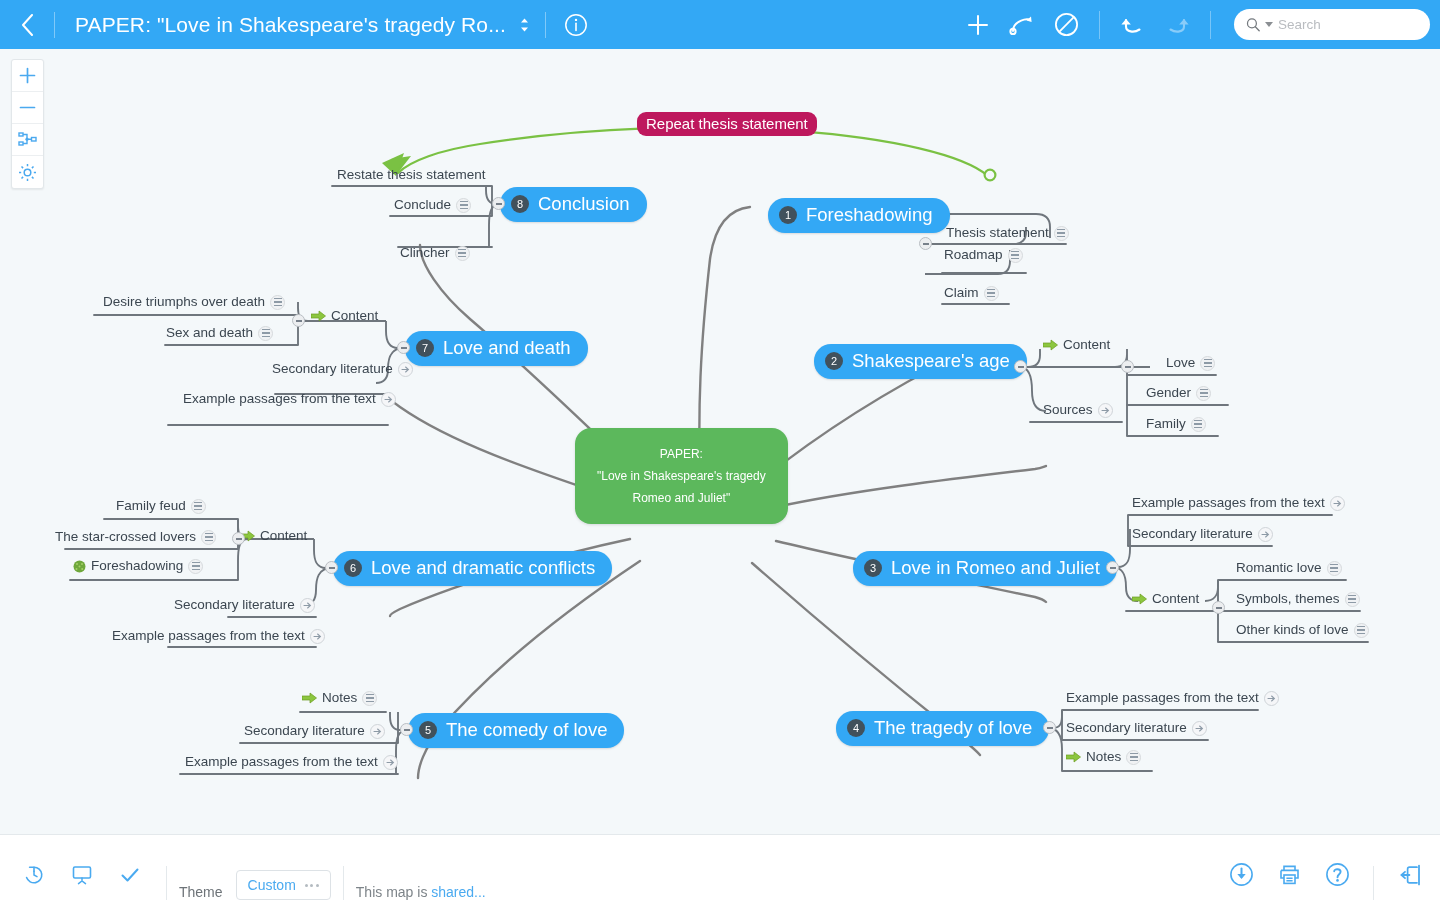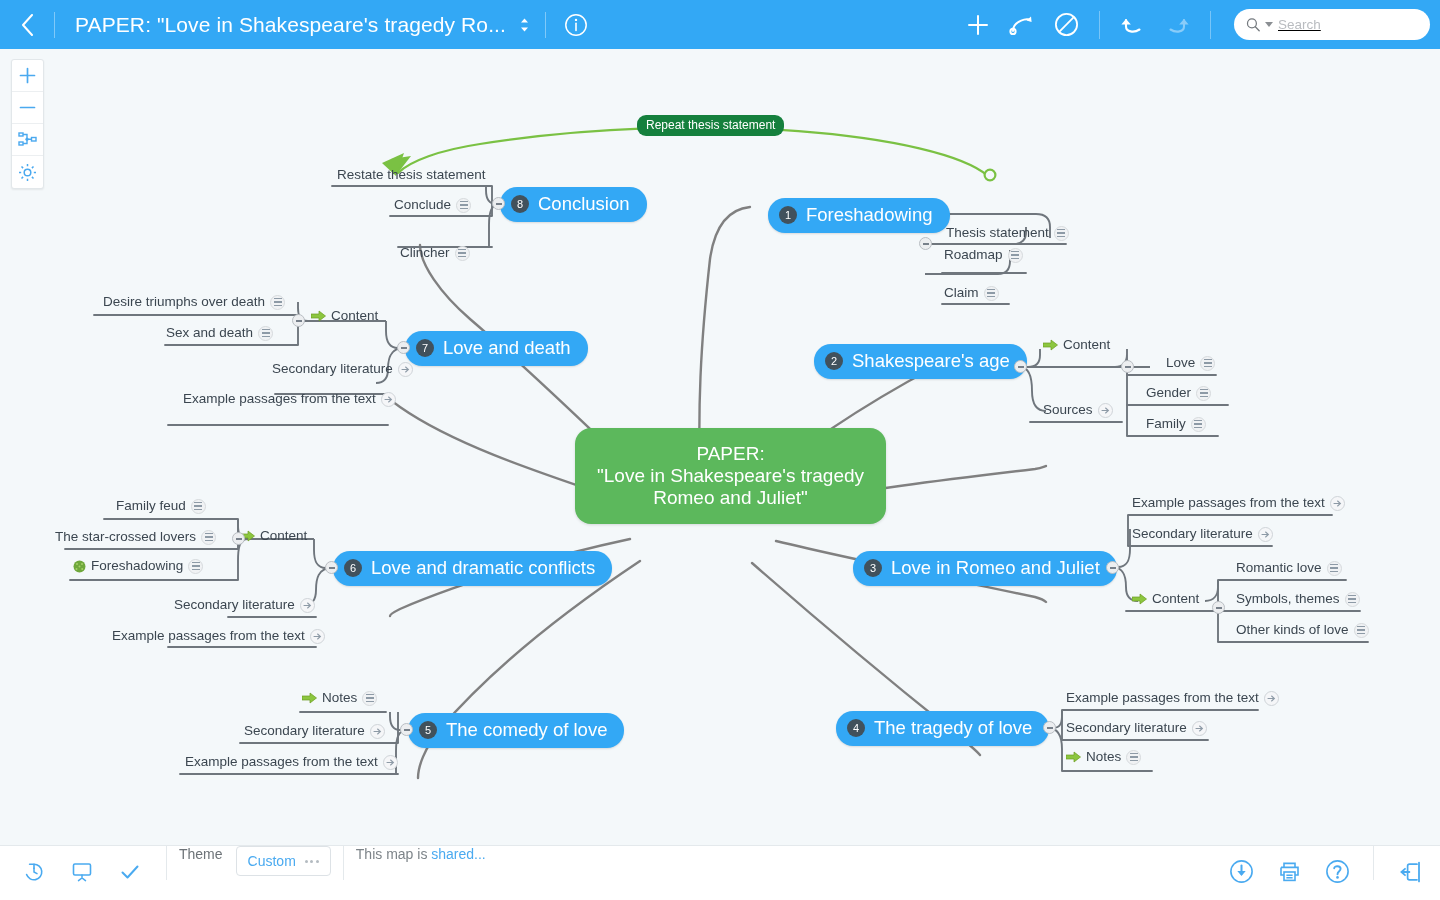--- a/index.html
+++ b/index.html
@@ -33,21 +33,21 @@
   .tb-spacer { flex: 1; }
   .tb-ico {
     width: 44px; height: 49px; display: flex; align-items: center; justify-content: center;
     cursor: pointer;
   }
   .tb-ico.disabled { opacity: .42; cursor: default; }
   .tb-sep { width: 1px; height: 28px; background: rgba(255,255,255,.34); margin: 0 11px; }
   .search-box {
     width: 196px; height: 31px; background: #fff; border-radius: 16px;
     display: flex; align-items: center; padding: 0 12px; gap: 5px;
-    margin-left: 12px; margin-right: 10px; text-decoration: underline;
+    margin-left: 12px; margin-right: 10px;
   }
   .search-input {
     border: none; outline: none; font-family: inherit; font-size: 13.5px;
     color: #555; width: 140px; background: transparent;
   }
   .search-input::placeholder { color: #b9bcc0; }
   .caret-dn {
     width: 0; height: 0; border-left: 4px solid transparent; border-right: 4px solid transparent;
     border-top: 5px solid #8b8f93;
   }
@@ -65,21 +65,21 @@
   .ctrl-btn:last-child { border-bottom: none; }
 
   
   .canvas { position: absolute; left: 0; top: 49px; width: 1440px; height: 800px; }
   .canvas svg.wires { position: absolute; left: 0; top: 0; width: 1440px; height: 800px; }
 
   
   .node { position: absolute; }
   .central {
     background: #5cb85c; border-radius: 16px; color: #fff;
-    text-align: center; font-size: 19px; line-height: 22px;
+    text-align: center; font-size: 12px; line-height: 22px;
     padding: 15px 22px; box-shadow: 0 1px 3px rgba(0,0,0,.13);
     white-space: pre-line;
   }
   .main-topic {
     background: #33a8f5; border-radius: 17px; color: #fff;
     display: inline-flex; align-items: center; gap: 9px;
     padding: 6px 17px 7px 11px; font-size: 18.5px; white-space: nowrap;
     box-shadow: 0 1px 2px rgba(0,0,0,.12);
   }
   .num-badge {
@@ -87,21 +87,21 @@
     color: #fff; font-size: 11px; display: flex; align-items: center;
     justify-content: center; flex: 0 0 18px; padding-bottom: 1px;
   }
   .sub {
     display: inline-flex; align-items: center; gap: 5px;
     font-size: 13.5px; color: #3b4650; white-space: nowrap;
     padding-bottom: 3px;
   }
   .sub .txt { line-height: 16px; }
   .rel-label {
-    background: #15803d; color: #fff; font-size: 12px; border-radius: 9px;
+    background: #be185d; color: #fff; font-size: 15px; border-radius: 9px;
     padding: 3px 9px 4px; white-space: nowrap; margin-top: 46px;
   }
 
   
   .note-ico {
     width: 15px; height: 15px; border-radius: 50%; background: #f0f2f4;
     border: 1px solid #d6dadd; display: inline-flex; flex-direction: column;
     align-items: center; justify-content: center; gap: 2px; flex: 0 0 15px;
   }
   .note-ico i { display: block; width: 8px; height: 1.4px; background: #8d9aa6; }
@@ -118,23 +118,23 @@
     position: absolute; width: 13px; height: 13px; border-radius: 50%;
     background: #eceef0; border: 1px solid #b9bec3; cursor: pointer;
   }
   .handle::after {
     content: ""; position: absolute; left: 2.5px; top: 5px;
     width: 6px; height: 1.6px; background: #77808a;
   }
 
   
   .bottombar {
-    position: absolute; left: 0; bottom: 0; width: 1440px; height: 55px;
+    position: absolute; left: 0; bottom: 0; width: 1440px; height: 66px;
     background: #fff; border-top: 1px solid #e4e9ec;
-    display: flex; align-items: flex-start;
+    display: flex; align-items: flex-end;
   }
   .bb-ico {
     width: 48px; height: 51px; display: flex; align-items: center;
     justify-content: center; cursor: pointer; color: #4aaaf0;
   }
   .bb-sep { width: 1px; height: 34px; background: #e4e9ec; margin: 0 12px; }
   .bb-label { font-size: 14px; color: #6d7378; }
   .theme-btn {
     margin-left: 13px; border: 1px solid #dde2e6; border-radius: 4px;
     height: 30px; display: inline-flex; align-items: center; gap: 9px;

